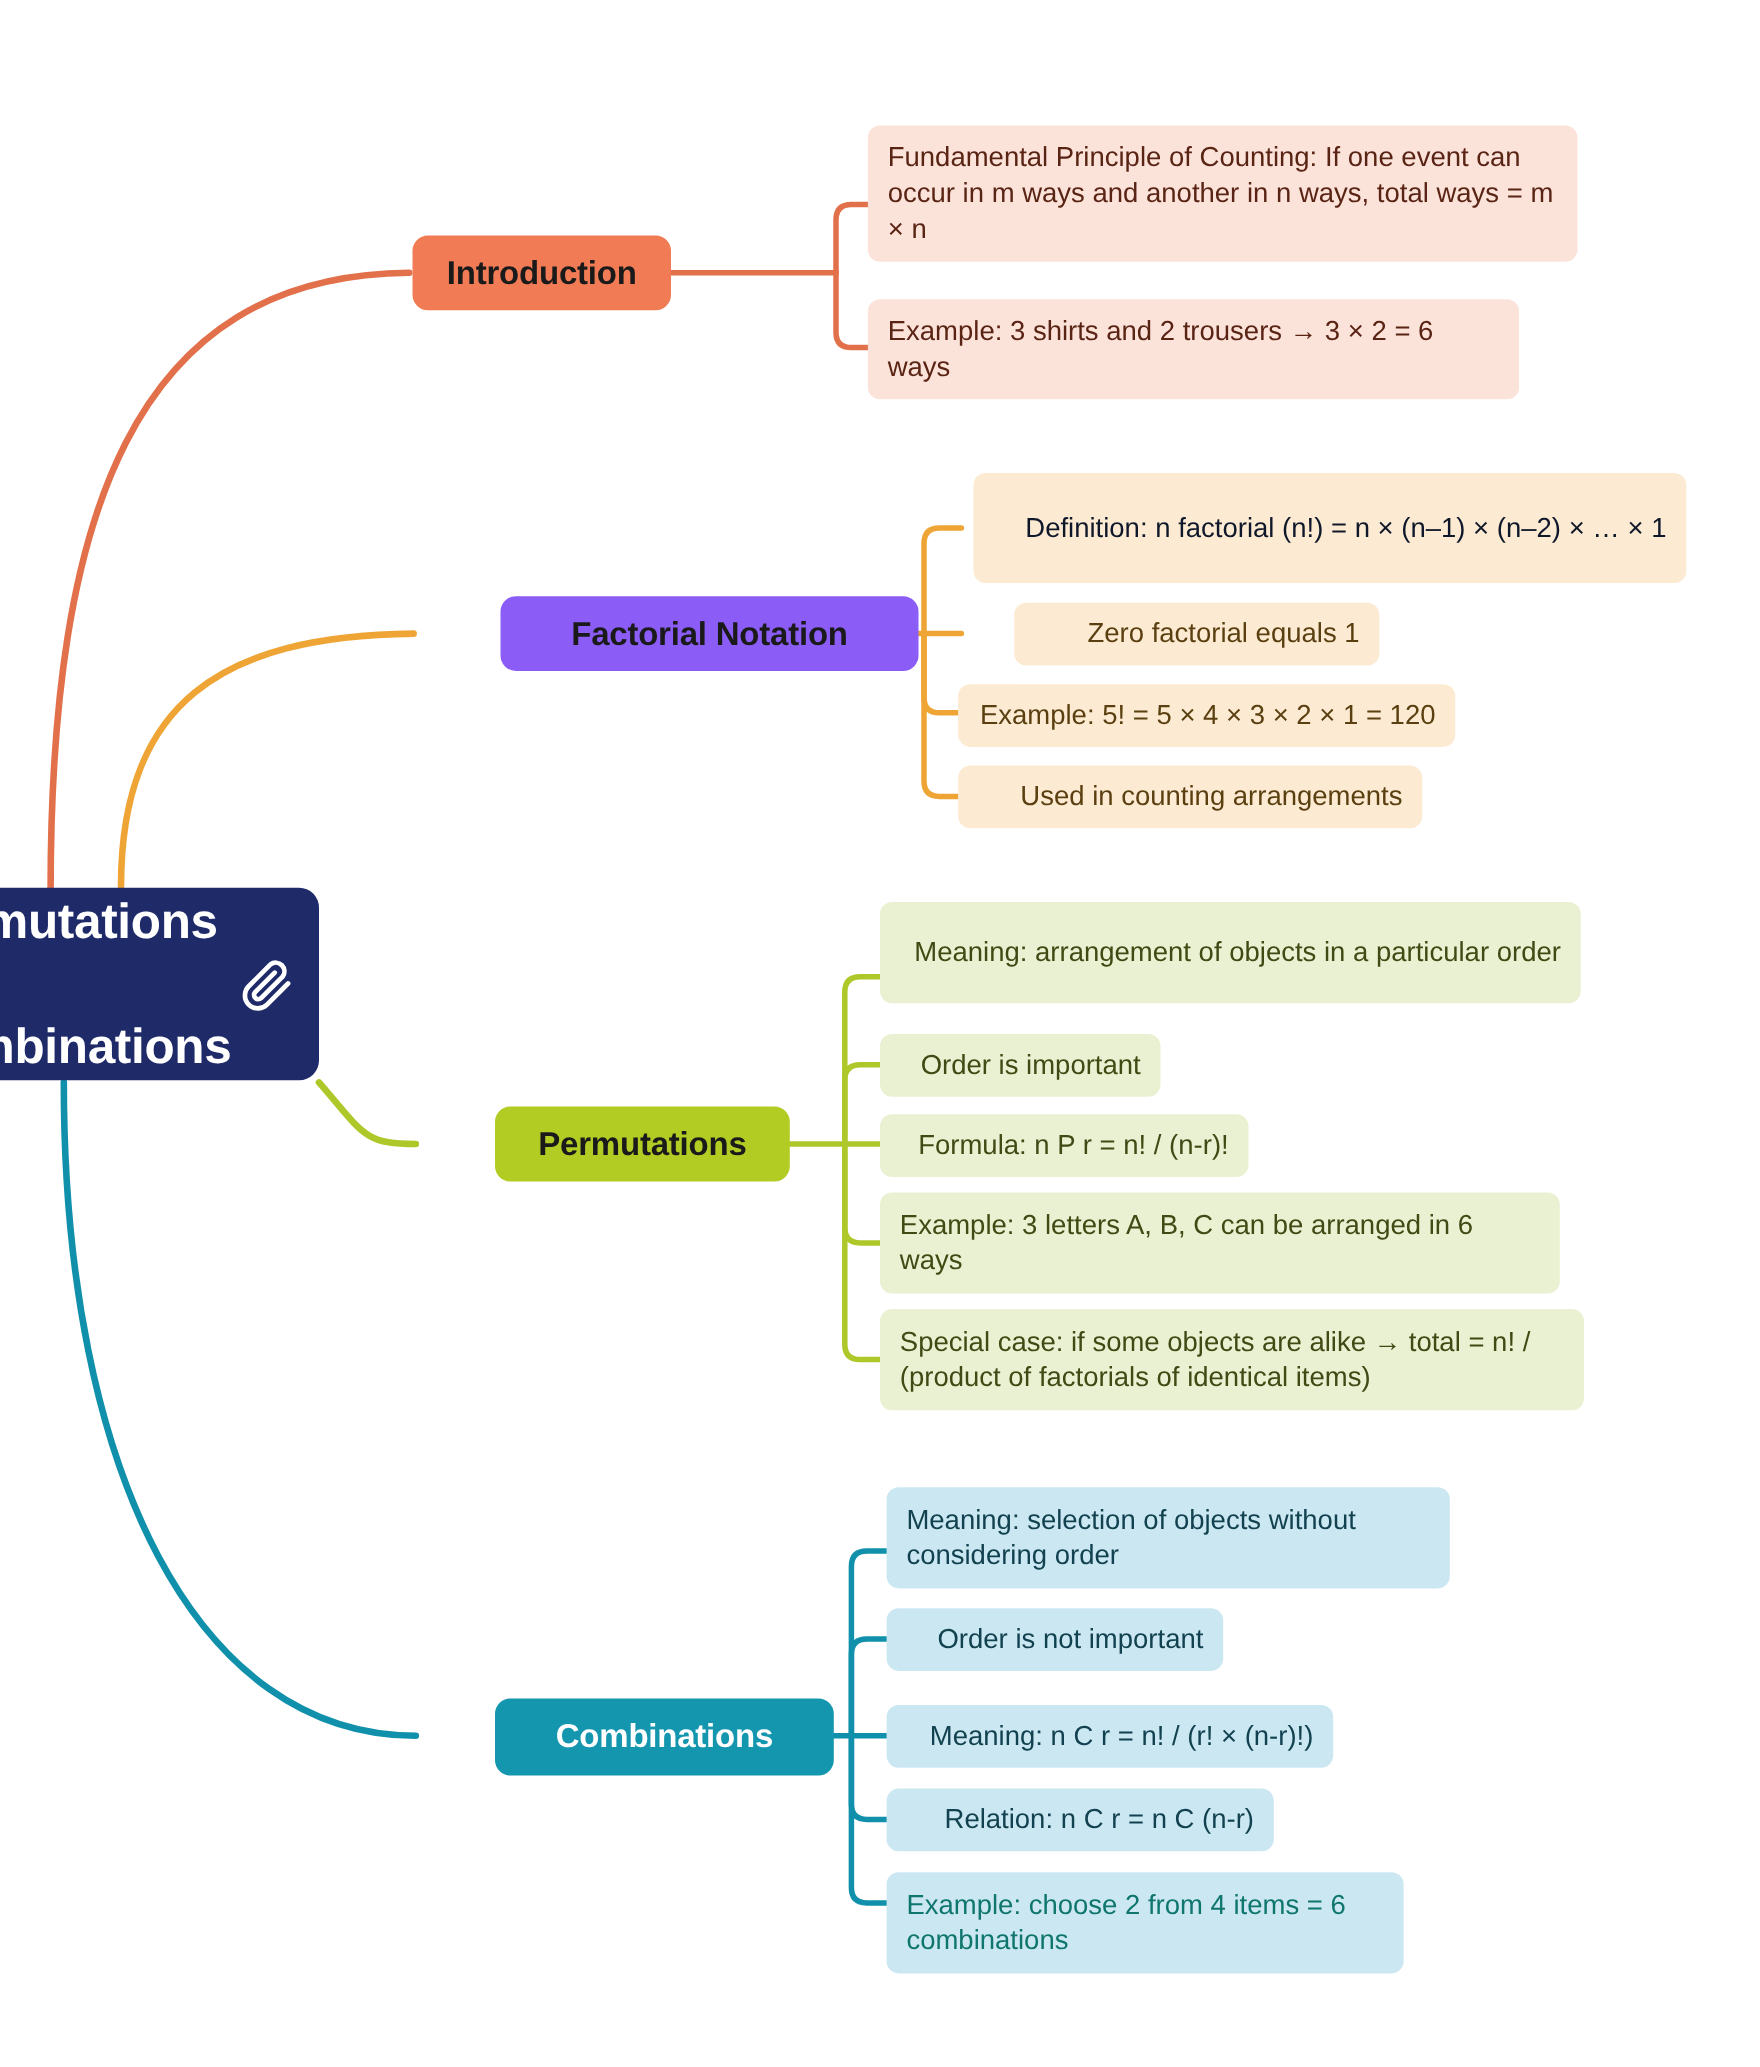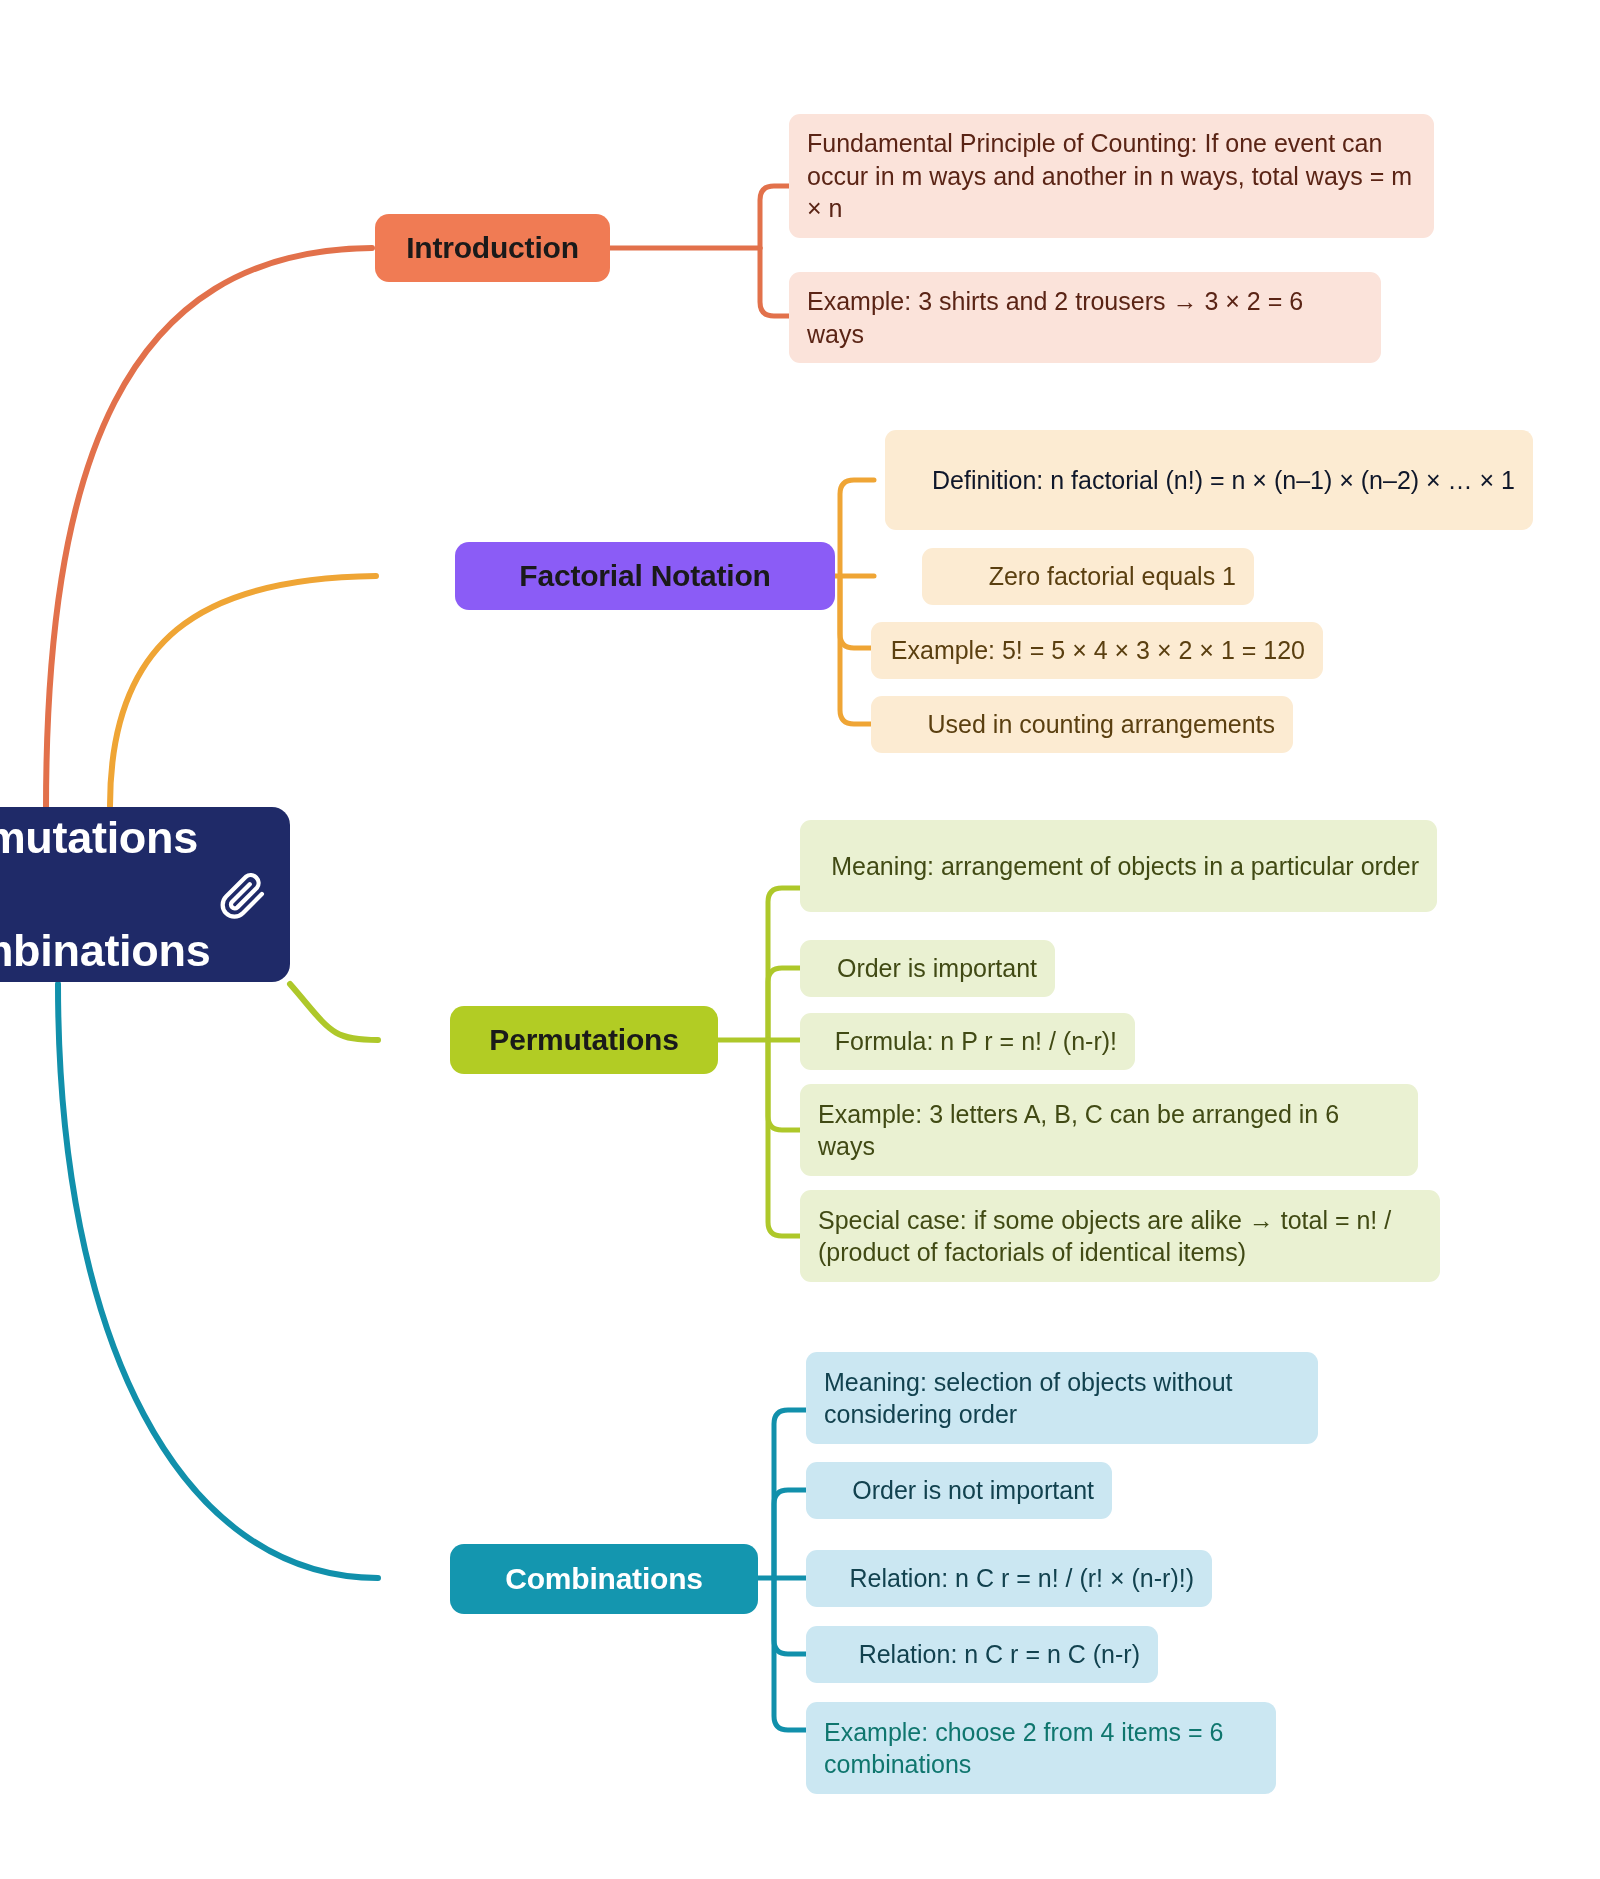--- a/index.html
+++ b/index.html
@@ -57,24 +57,24 @@
     flex: 0 0 54px;
     margin-left: 6px;
     display: block;
   }
 
   
   .branch-node {
     position: absolute;
     border-radius: 14px;
     display: flex;
-    align-items: center;
+    align-items: flex-start;
     justify-content: center;
     box-sizing: border-box;
-    padding: 4px 26px;
+    padding: 18px 26px;
     z-index: 4;
     font-size: 30px;
     font-weight: 700;
     letter-spacing: -0.2px;
     white-space: nowrap;
   }
 
   
   .leaf-node {
     position: absolute;
@@ -199,21 +199,21 @@
 
   <div class="leaf-node" style="left:806px; top:1352px; width:512px; min-height:92px; background:#CBE7F2; color:#12424F;">
     <span>Meaning: selection of objects without considering order</span>
   </div>
 
   <div class="leaf-node" style="left:806px; top:1462px; width:306px; height:57px; background:#CBE7F2; color:#12424F;">
     <span>Order is not important</span>
   </div>
 
   <div class="leaf-node" style="left:806px; top:1550px; width:406px; height:57px; background:#CBE7F2; color:#12424F;">
-    <span>Relation: n C r = n! / (r! × (n-r)!)</span>
+    <span>Meaning: n C r = n! / (r! × (n-r)!)</span>
   </div>
 
   <div class="leaf-node" style="left:806px; top:1626px; width:352px; height:57px; background:#CBE7F2; color:#12424F;">
     <span>Relation: n C r = n C (n-r)</span>
   </div>
 
   <div class="leaf-node" style="left:806px; top:1702px; width:470px; min-height:92px; background:#CBE7F2; color:#0f766e;">
     <span>Example: choose 2 from 4 items = 6 combinations</span>
   </div>
 

